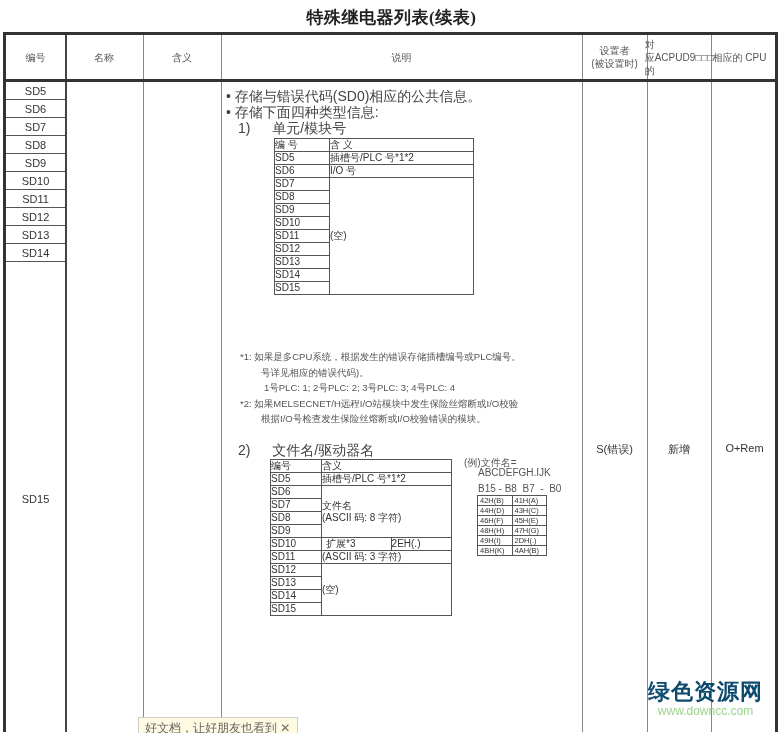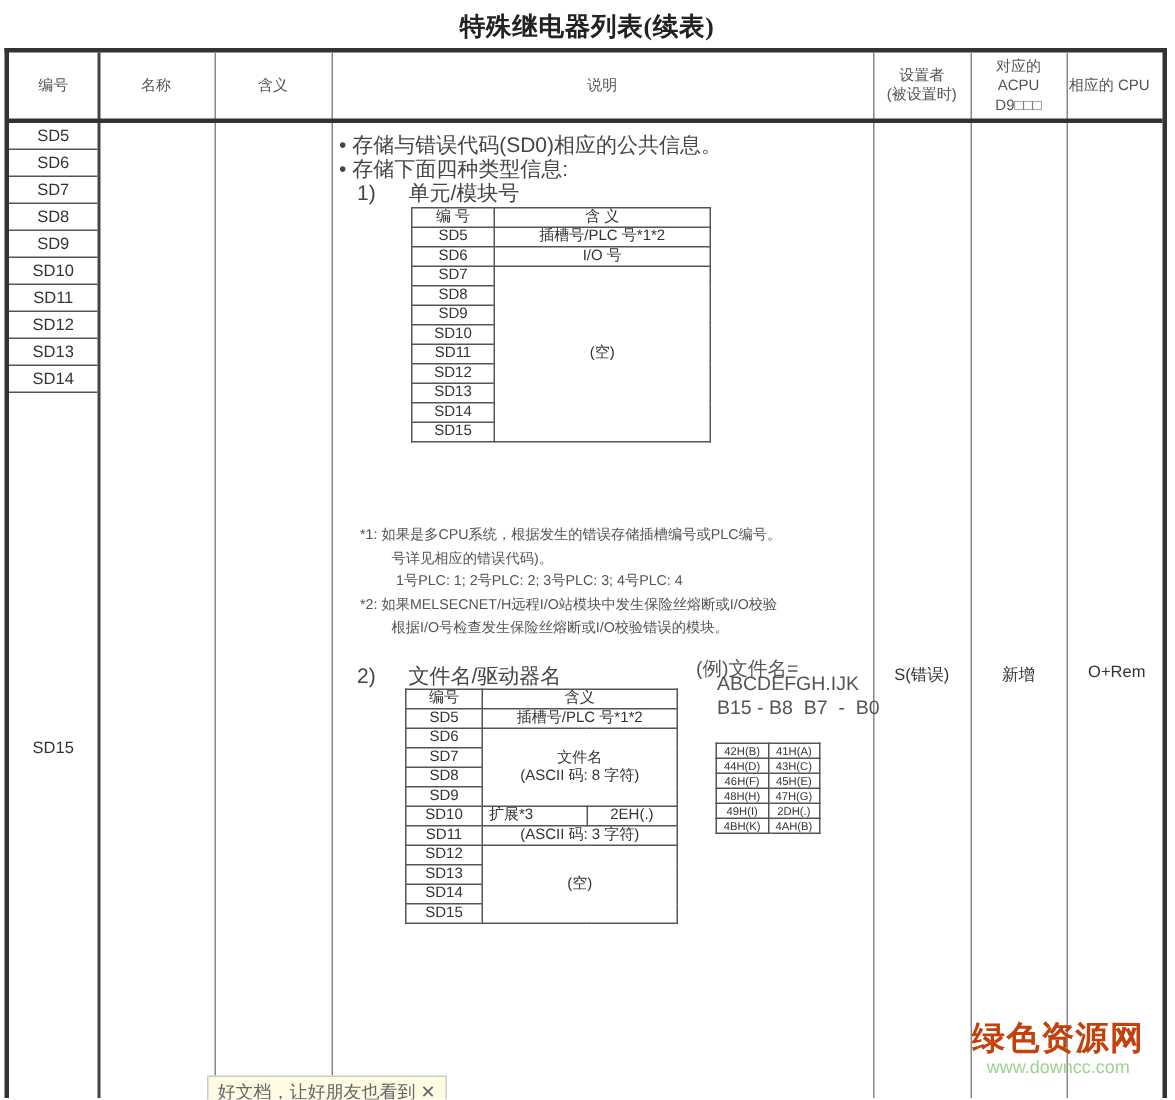--- a/index.html
+++ b/index.html
@@ -15,26 +15,26 @@
   .vline { position:absolute; top:0; bottom:0; width:0; border-left:1px solid #888; }
   .vline.dark { border-left:2px solid #444; }
   .hcell { position:absolute; top:0; height:44px; display:flex; align-items:center;
            justify-content:center; text-align:center; font-size:10px; color:#555; line-height:13px; }
   .sdcol { position:absolute; left:0; top:47px; width:59px; }
   .sdcell { height:18px; border-bottom:1.5px solid #555; display:flex; align-items:center;
             justify-content:center; font-size:11px; color:#333; box-sizing:border-box; }
   .sd15 { position:absolute; left:0; top:240px; width:59px; text-align:center; font-size:11px; }
   .desc { position:absolute; left:226px; top:88px; font-size:14px; color:#444; line-height:16px; }
   table.it { border-collapse:collapse; font-size:10px; color:#333; }
-  table.it td { border:1px solid #555; text-align:center; padding:0; height:12px; line-height:12px; }
+  table.it td { border:1px solid #555; text-align:left; padding:0; height:12px; line-height:12px; }
   .note { font-size:9.5px; color:#555; line-height:15.5px;margin-top:33px; }
   .smallt td { font-size:7.5px !important; height:9px !important; line-height:9px !important; padding:0 2px !important;margin-top:28px; }
   .rcell { position:absolute; top:396px; font-size:11px; color:#333; text-align:center;margin-top:11px; }
   .wm { position:absolute; left:648px; top:680px; text-align:center; }
-  .wm1 { font-size:22px; font-weight:bold; color:#c2410c; letter-spacing:1px; line-height:24px; }
+  .wm1 { font-size:22px; font-weight:bold; color:#0c4a6e; letter-spacing:1px; line-height:24px; }
   .wm2 { font-size:12px; color:#9ad58b; line-height:14px; }
   .popup { position:absolute; left:138px; top:717px; width:160px; height:20px; background:#fffbe3;
            border:1px solid #ccc; font-size:12px; color:#666; padding:2px 6px; box-sizing:border-box; white-space:nowrap; }
 </style>
 </head>
 <body>
 
 <div class="title">特殊继电器列表(续表)</div>
 
 <div class="frame">
@@ -48,21 +48,21 @@
 
   <div class="hdr">
     <div class="hcell" style="left:0;width:59px">编号</div>
     <div class="hcell" style="left:59px;width:78px">名称</div>
     <div class="hcell" style="left:137px;width:78px">含义</div>
     <div class="hcell" style="left:215px;width:361px">说明</div>
     <div class="hcell" style="left:576px;width:65px;flex-direction:column">
       <span>设置者</span>
       <span>(被设置时)</span>
     </div>
-    <div class="hcell" style="left:641px;width:64px;flex-direction:column">
+    <div class="hcell" style="left:641px;width:64px;flex-direction:row">
       <span>对应的</span>
       <span>ACPU</span>
       <span>D9□□□</span>
     </div>
     <div class="hcell" style="left:705px;width:57px">相应的 CPU</div>
   </div>
 
   <div class="sdcol">
     <div class="sdcell">SD5</div>
     <div class="sdcell">SD6</div>
@@ -193,21 +193,21 @@
       </tr>
   <tr>
         <td>SD14</td>
       </tr>
   <tr>
         <td>SD15</td>
       </tr>
 </tbody>
   </table>
 
-<div style="position:absolute;left:464px;top:441px;font-size:13px;color:#555;line-height:10px">
+<div style="position:absolute;left:464px;top:458px;font-size:10px;color:#555;line-height:10px">
   <div>(例)文件名=</div>
   <div style="padding-left:14px">ABCDEFGH.IJK</div>
   <div style="padding-left:14px;margin-top:6px;white-space:pre">B15 - B8  B7  -  B0</div>
 </div>
 <table class="it smallt" style="position:absolute;left:477px;top:495px;width:70px;border:1px solid #333">
   <tbody>
       <tr>
         <td>42H(B)</td>
         <td>41H(A)</td>
       </tr>

